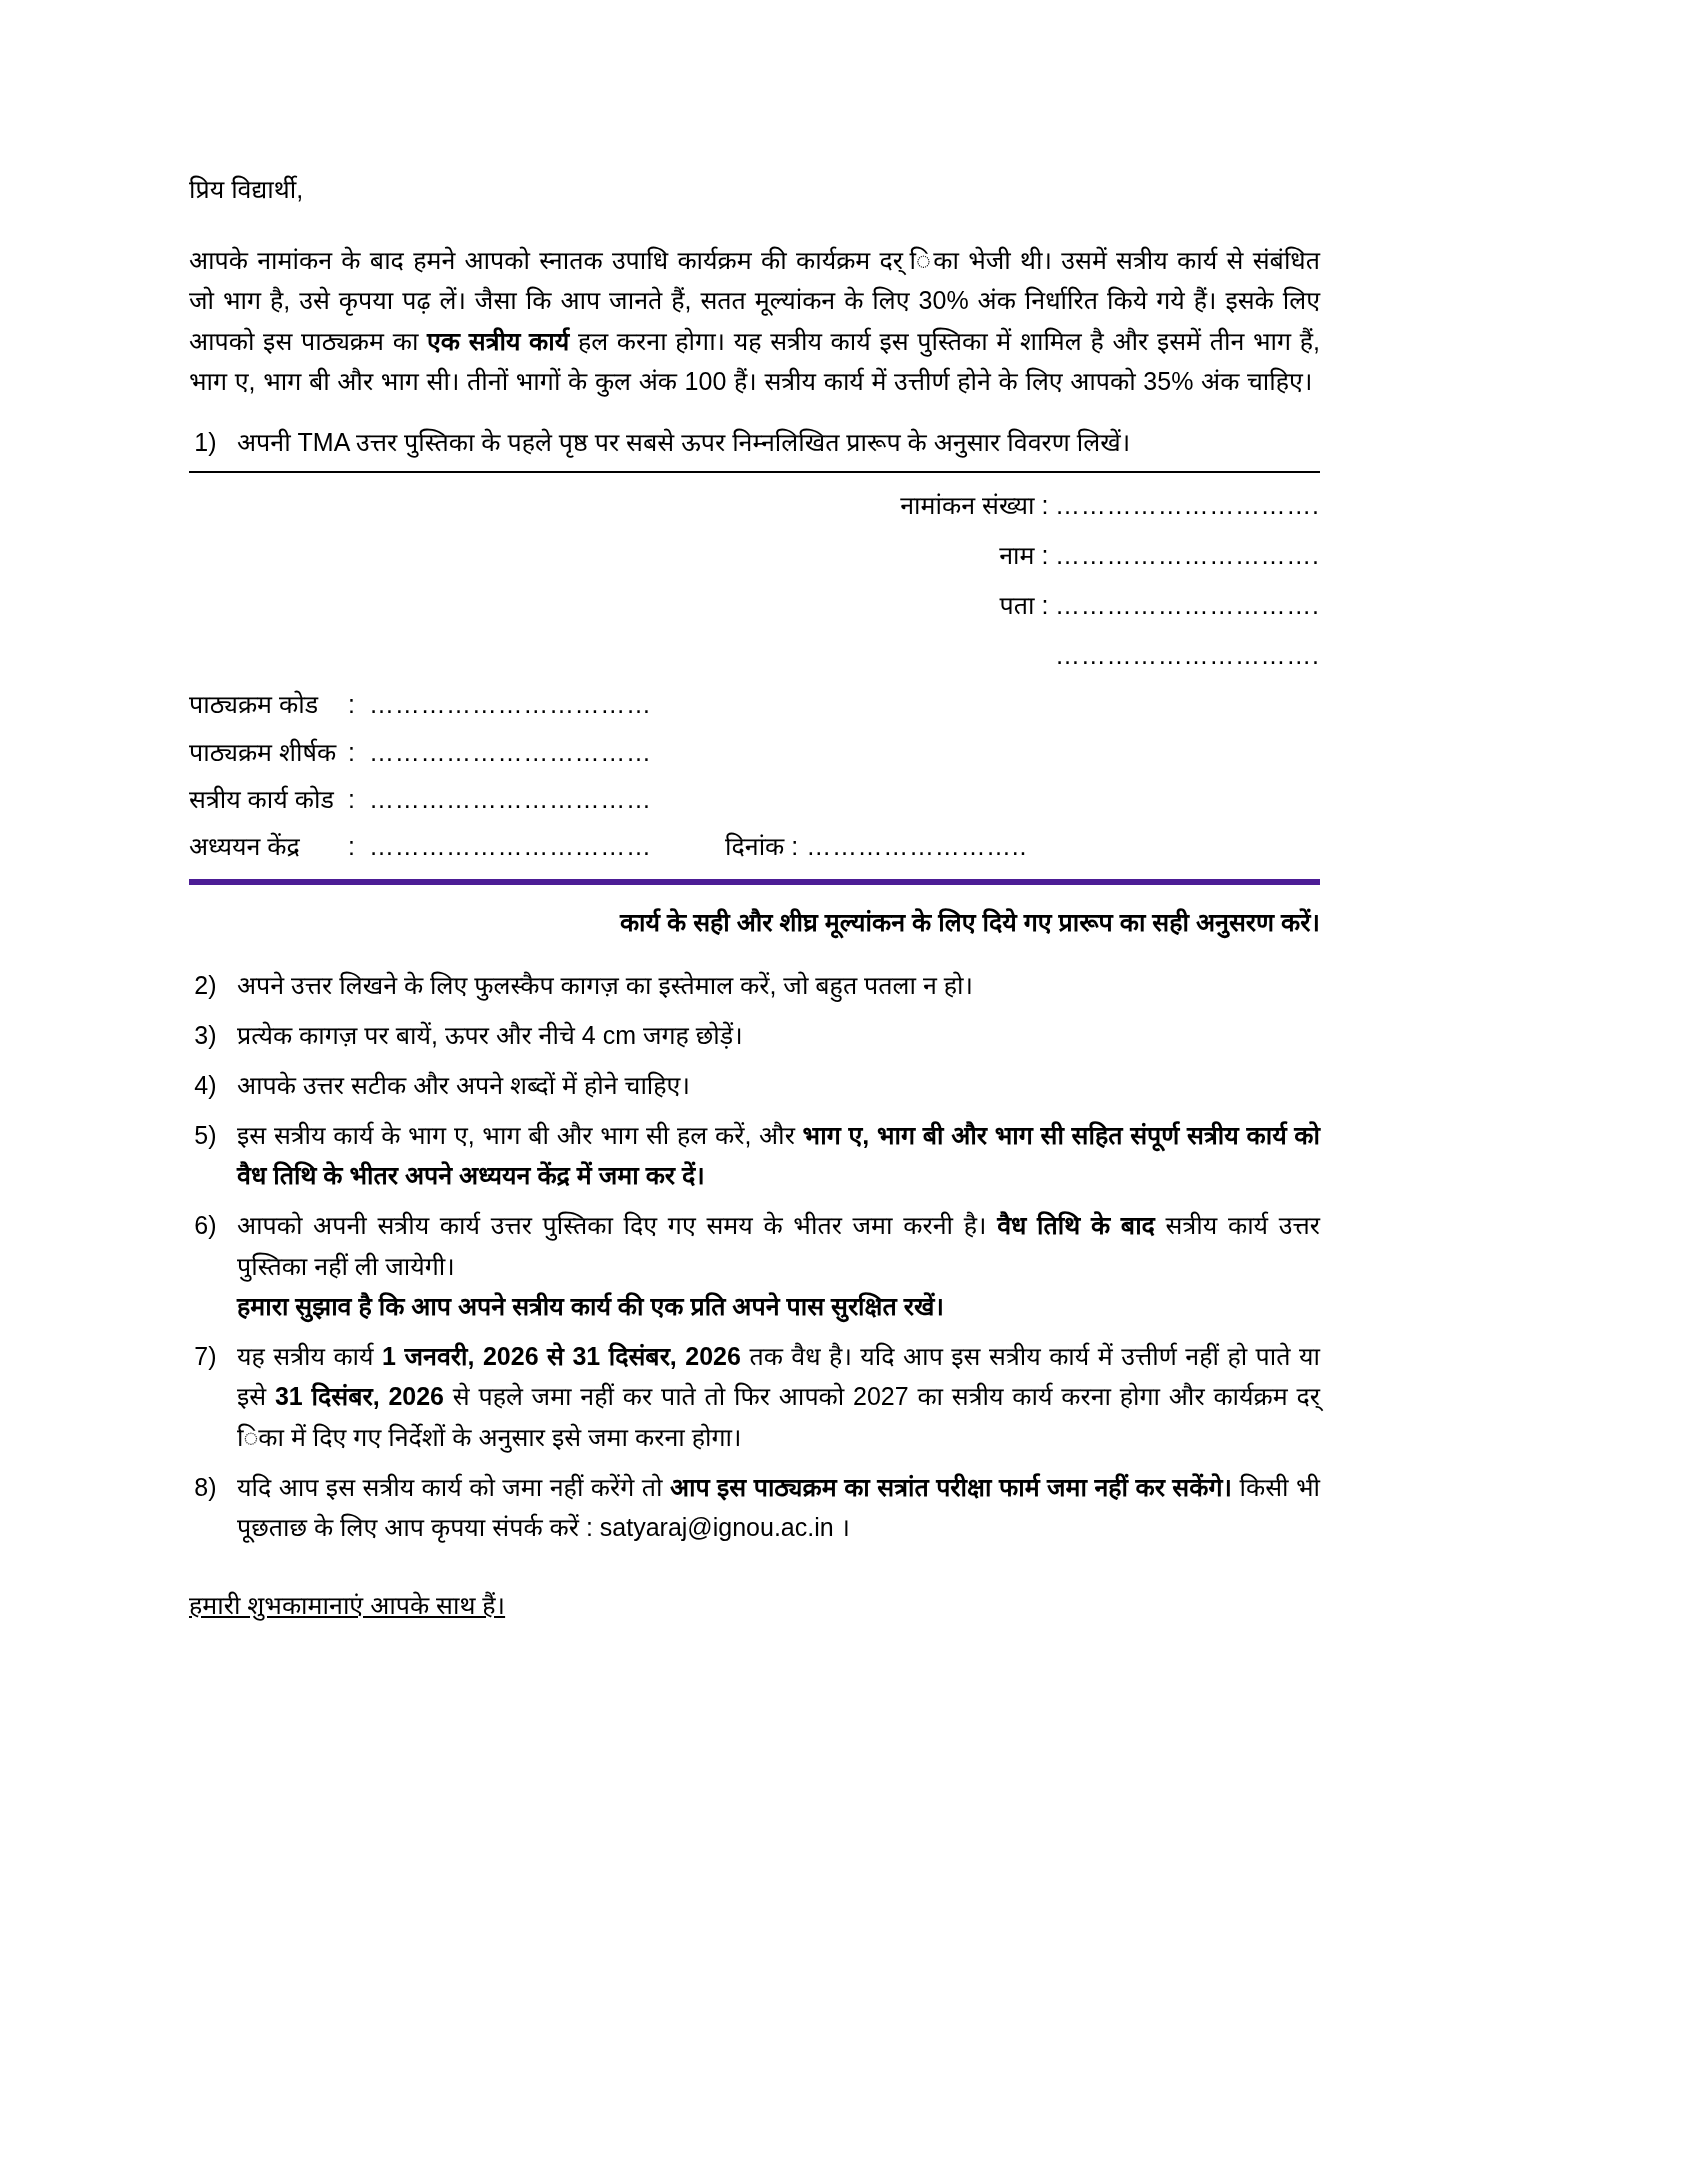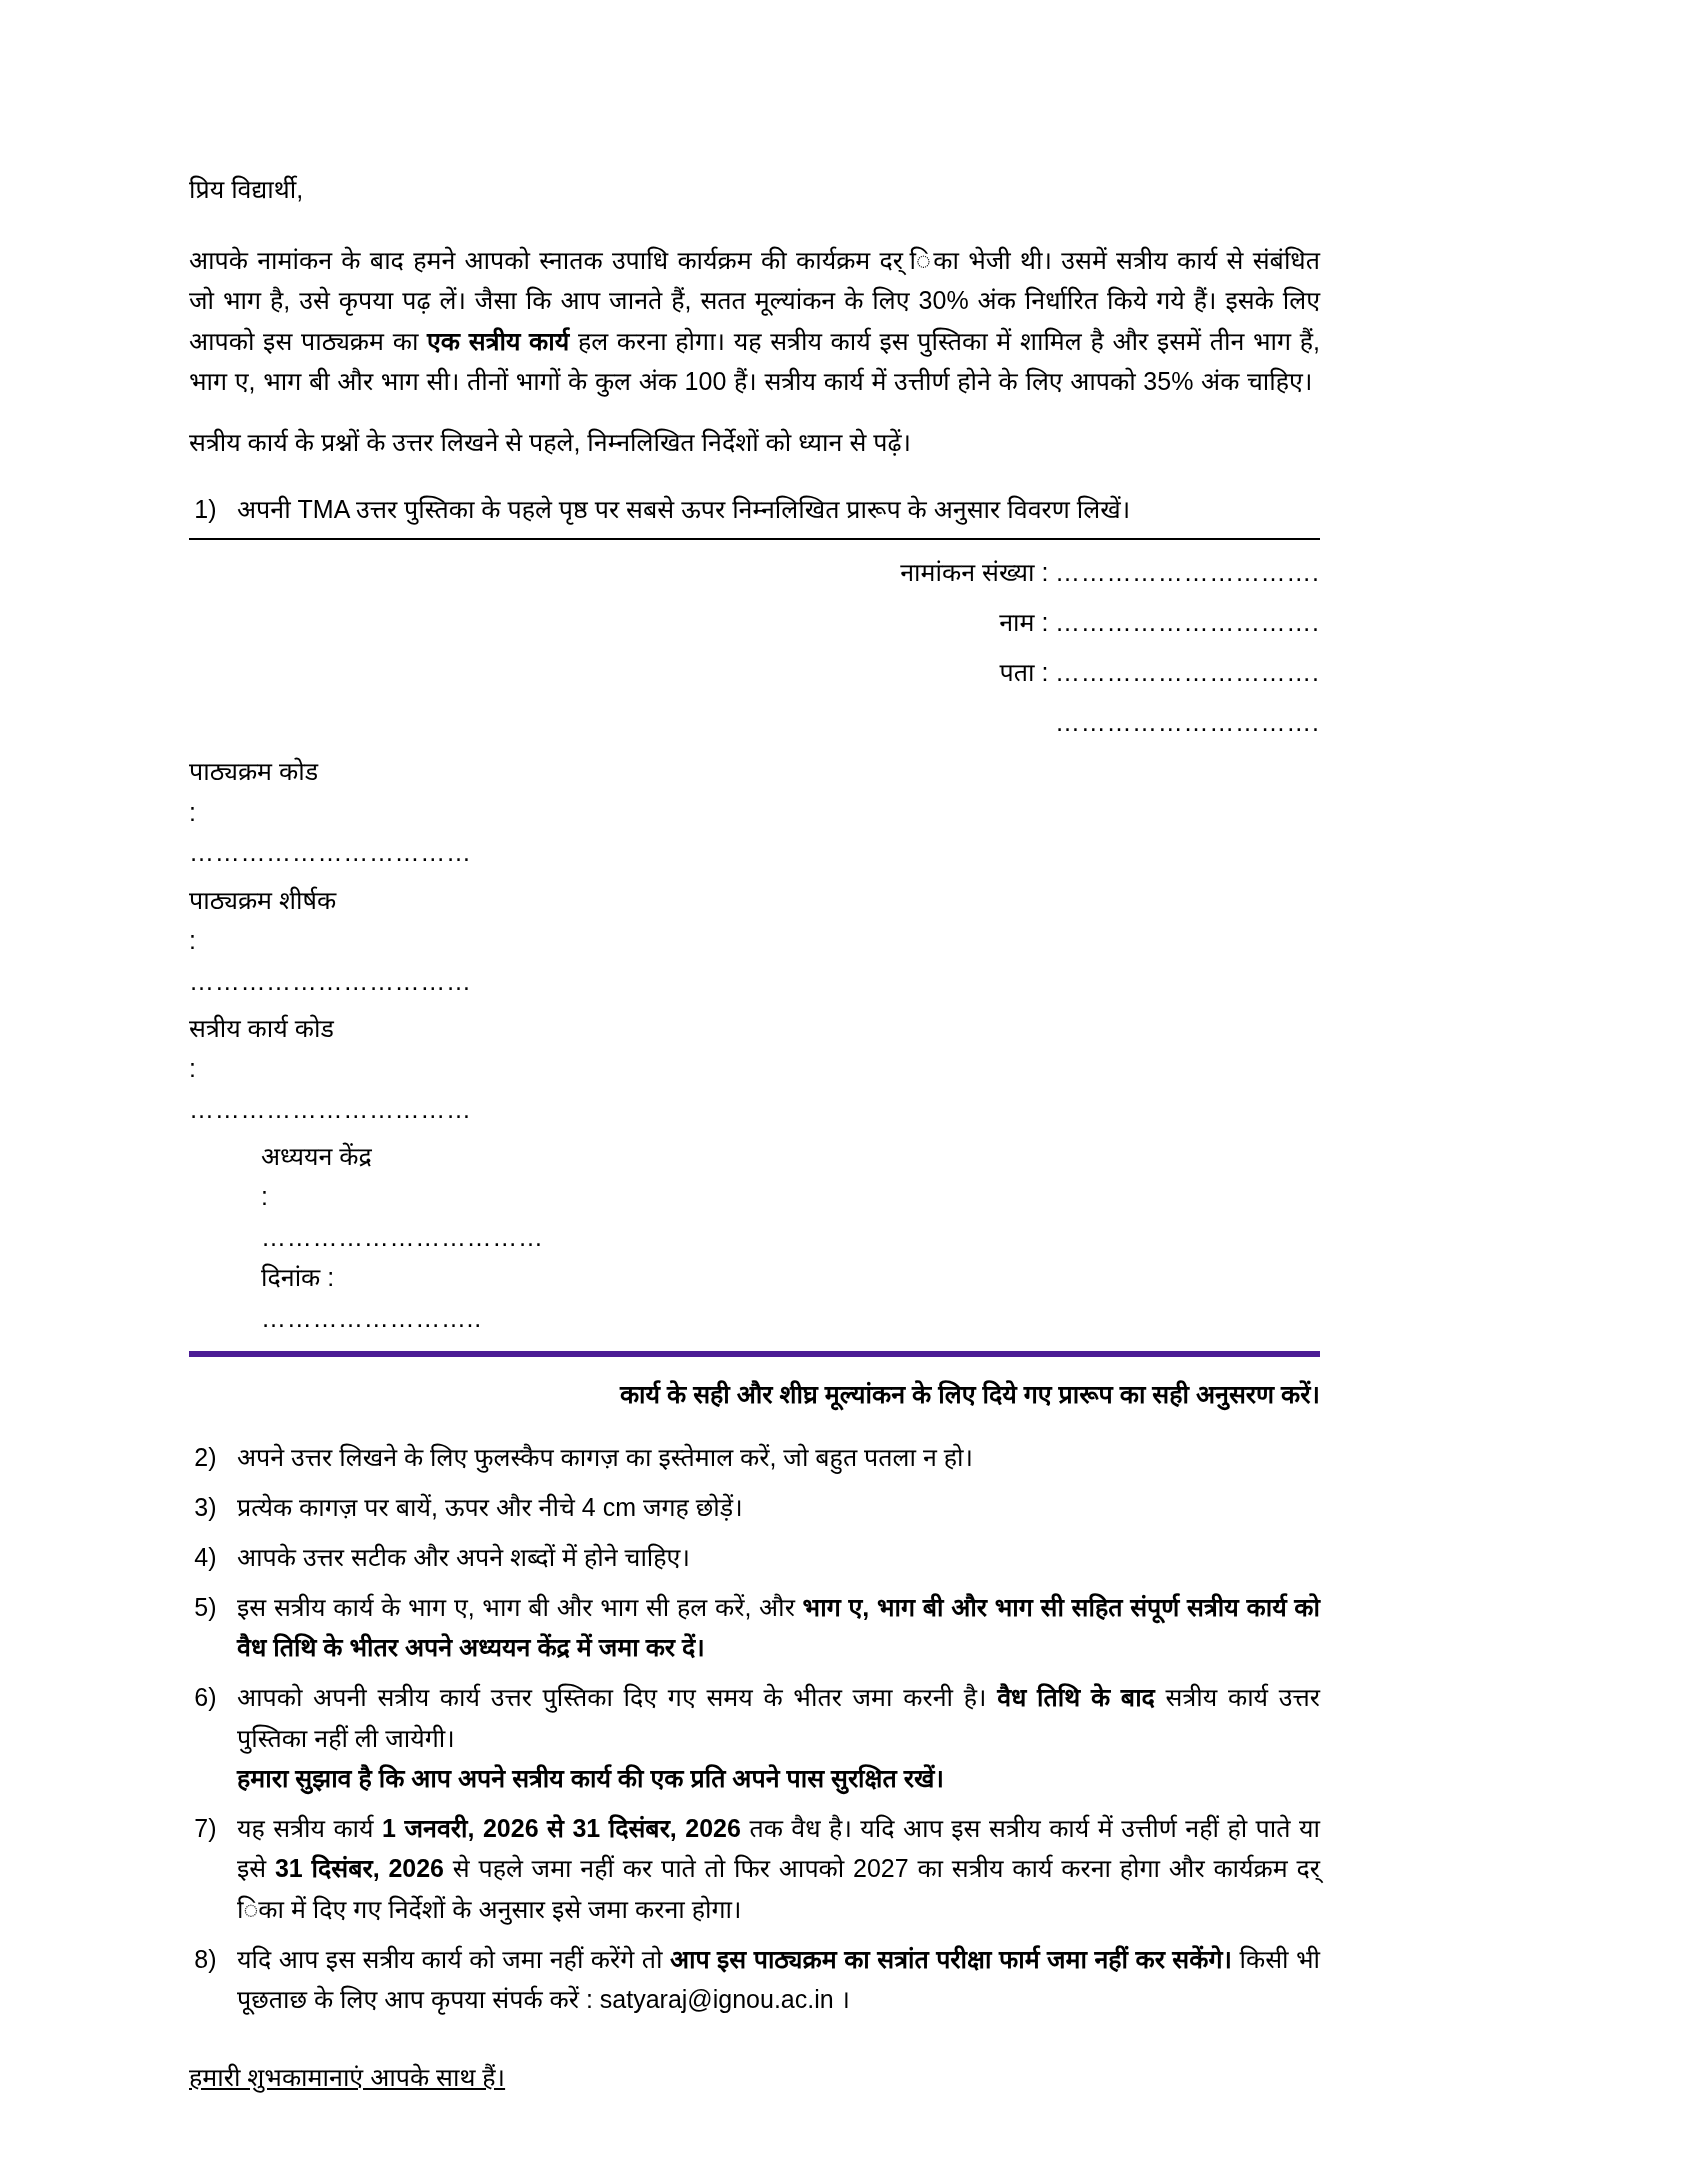--- a/index.html
+++ b/index.html
@@ -95,21 +95,20 @@
   .frm-right .dots {
     width: 265px;
     letter-spacing: 0.7px;
     overflow: hidden;
     white-space: nowrap;
   }
   .frm-row {
     display: flex;
     align-items: baseline;
     margin-bottom: 6.6px;
-    flex-direction: column;
   }
   .frm-row .lbl {
     width: 159px;
     white-space: nowrap;
   }
   .frm-row .colon {
     width: 21px;
   }
   .frm-row .dots {
     width: 284px;
@@ -143,21 +142,20 @@
 <body>
 
 <div class="page">
   <div class="content">
 
     <div class="salutation">प्रिय विद्यार्थी,</div>
 
     <p class="para"><span>आपके नामांकन के बाद हमने आपको स्नातक उपाधि कार्यक्रम की कार्यक्रम दर् िका भेजी थी। उसमें सत्रीय कार्य से संबंधित जो भाग है, उसे कृपया पढ़ लें। जैसा कि आप जानते हैं, सतत मूल्यांकन के लिए 30% अंक निर्धारित किये गये हैं। इसके लिए आपको इस पाठ्यक्रम का </span><b>एक सत्रीय कार्य</b><span> हल करना होगा। यह सत्रीय कार्य इस पुस्तिका में शामिल है और इसमें तीन भाग हैं, भाग ए, भाग बी और भाग सी। तीनों भागों के कुल अंक 100 हैं। सत्रीय कार्य में उत्तीर्ण होने के लिए आपको 35% अंक चाहिए।</span></p>
 
 
-    <div class="subpara">सत्रीय कार्य के प्रश्नों के उत्तर लिखने से पहले, निम्नलिखित निर्देशों को ध्यान से पढ़ें।</div>
 
     <ol class="items">
 
       <li>
         <span class="marker">1)</span>
         <span class="body">अपनी TMA उत्तर पुस्तिका के पहले पृष्ठ पर सबसे ऊपर निम्नलिखित प्रारूप के अनुसार विवरण लिखें।</span>
       </li>
     </ol>
 
     <div class="formbox">

